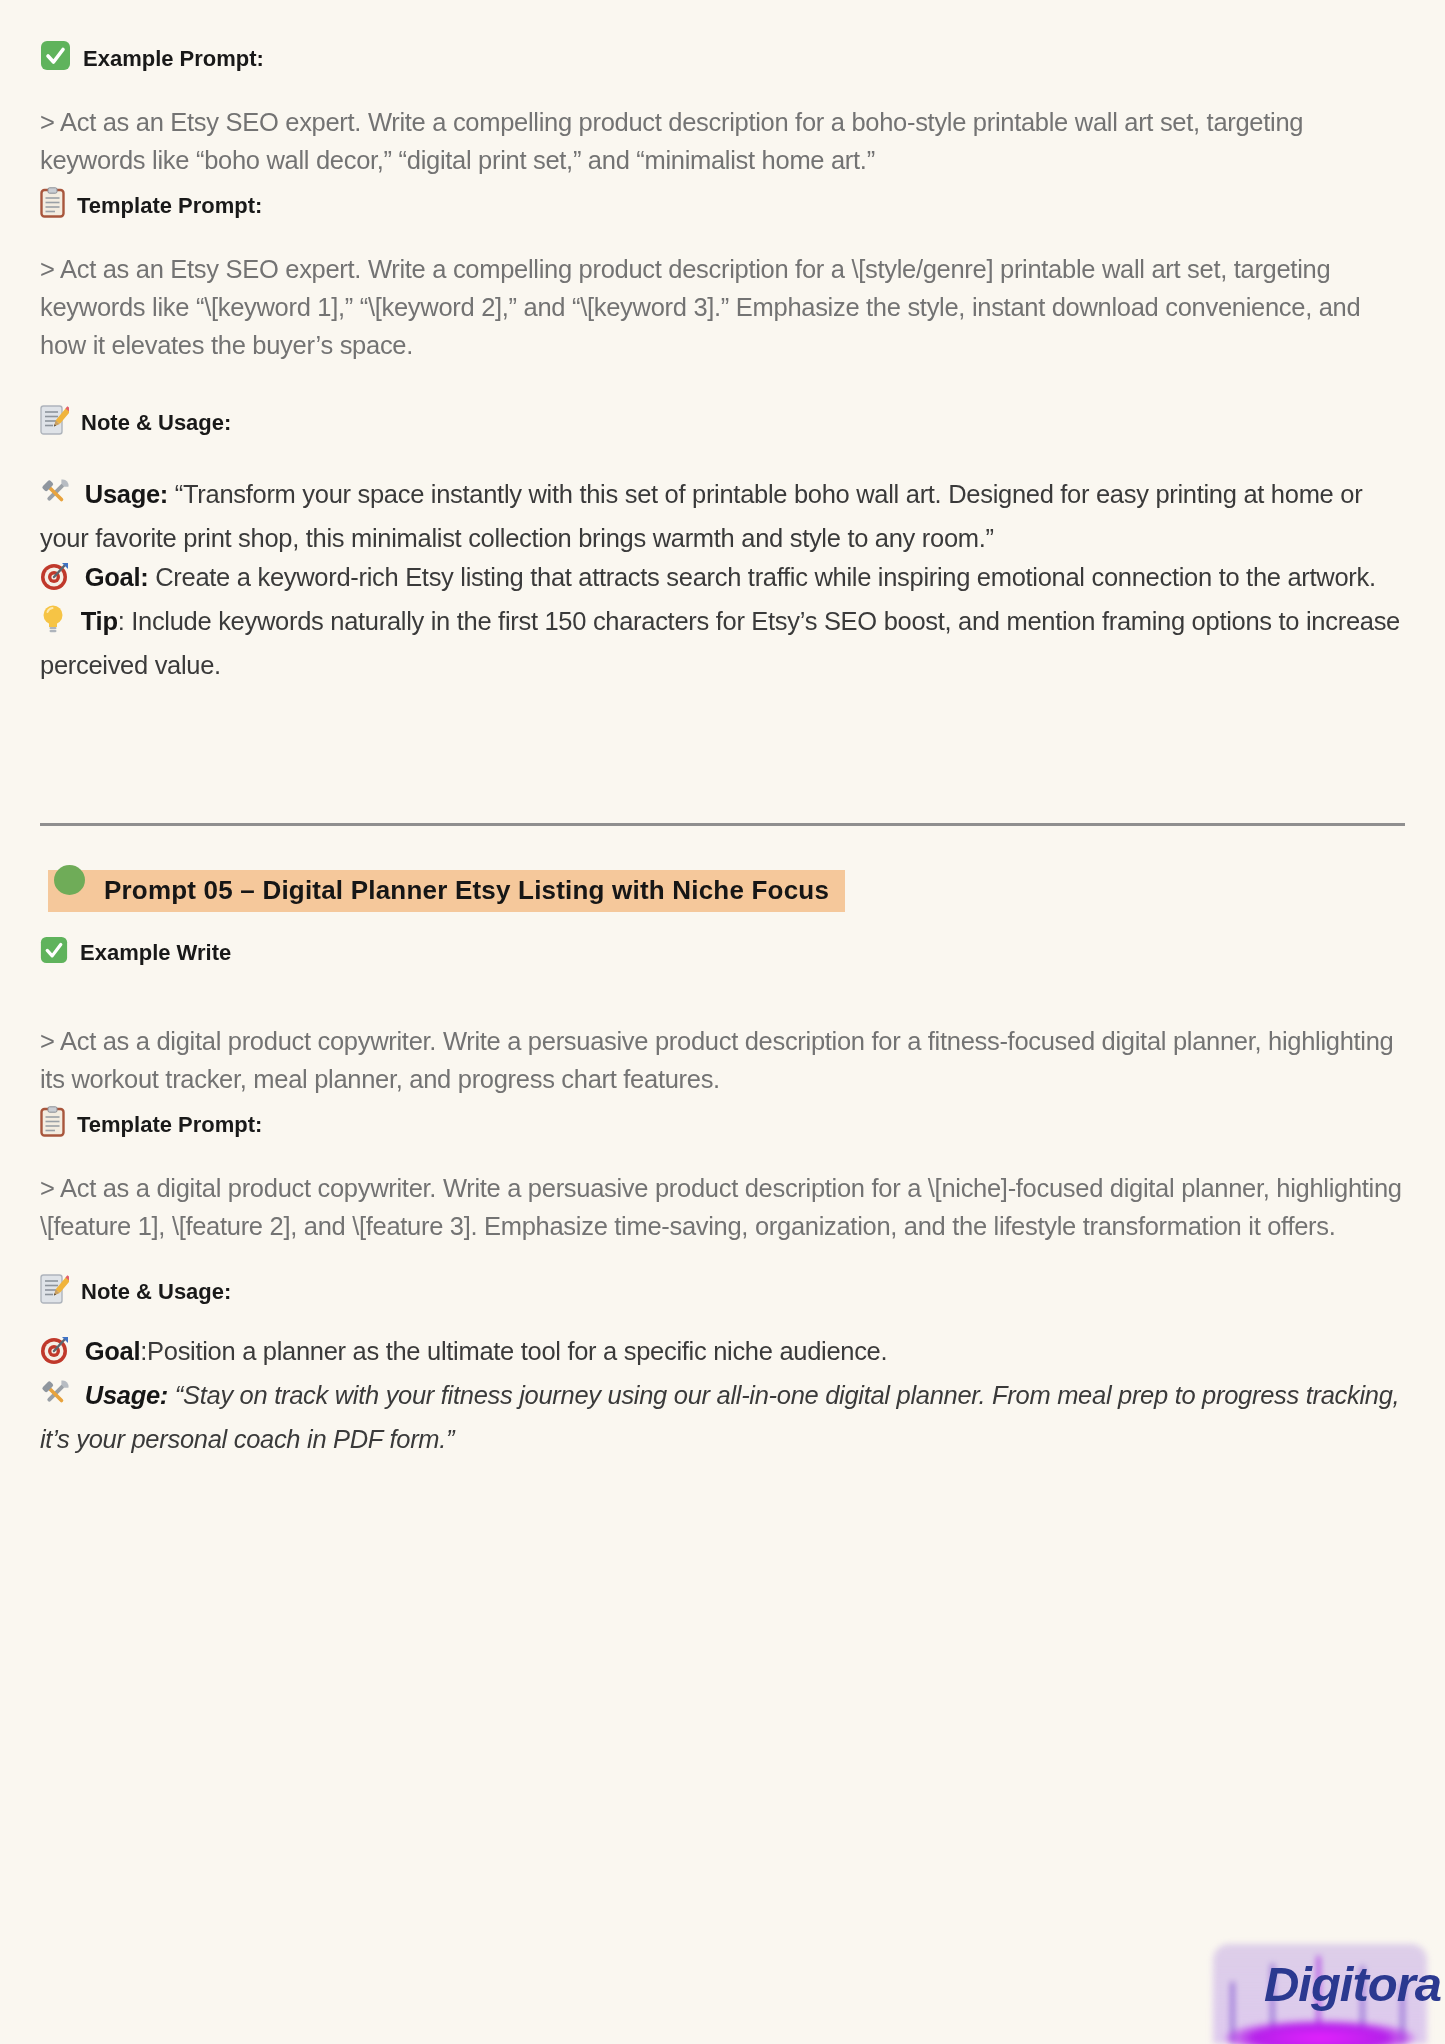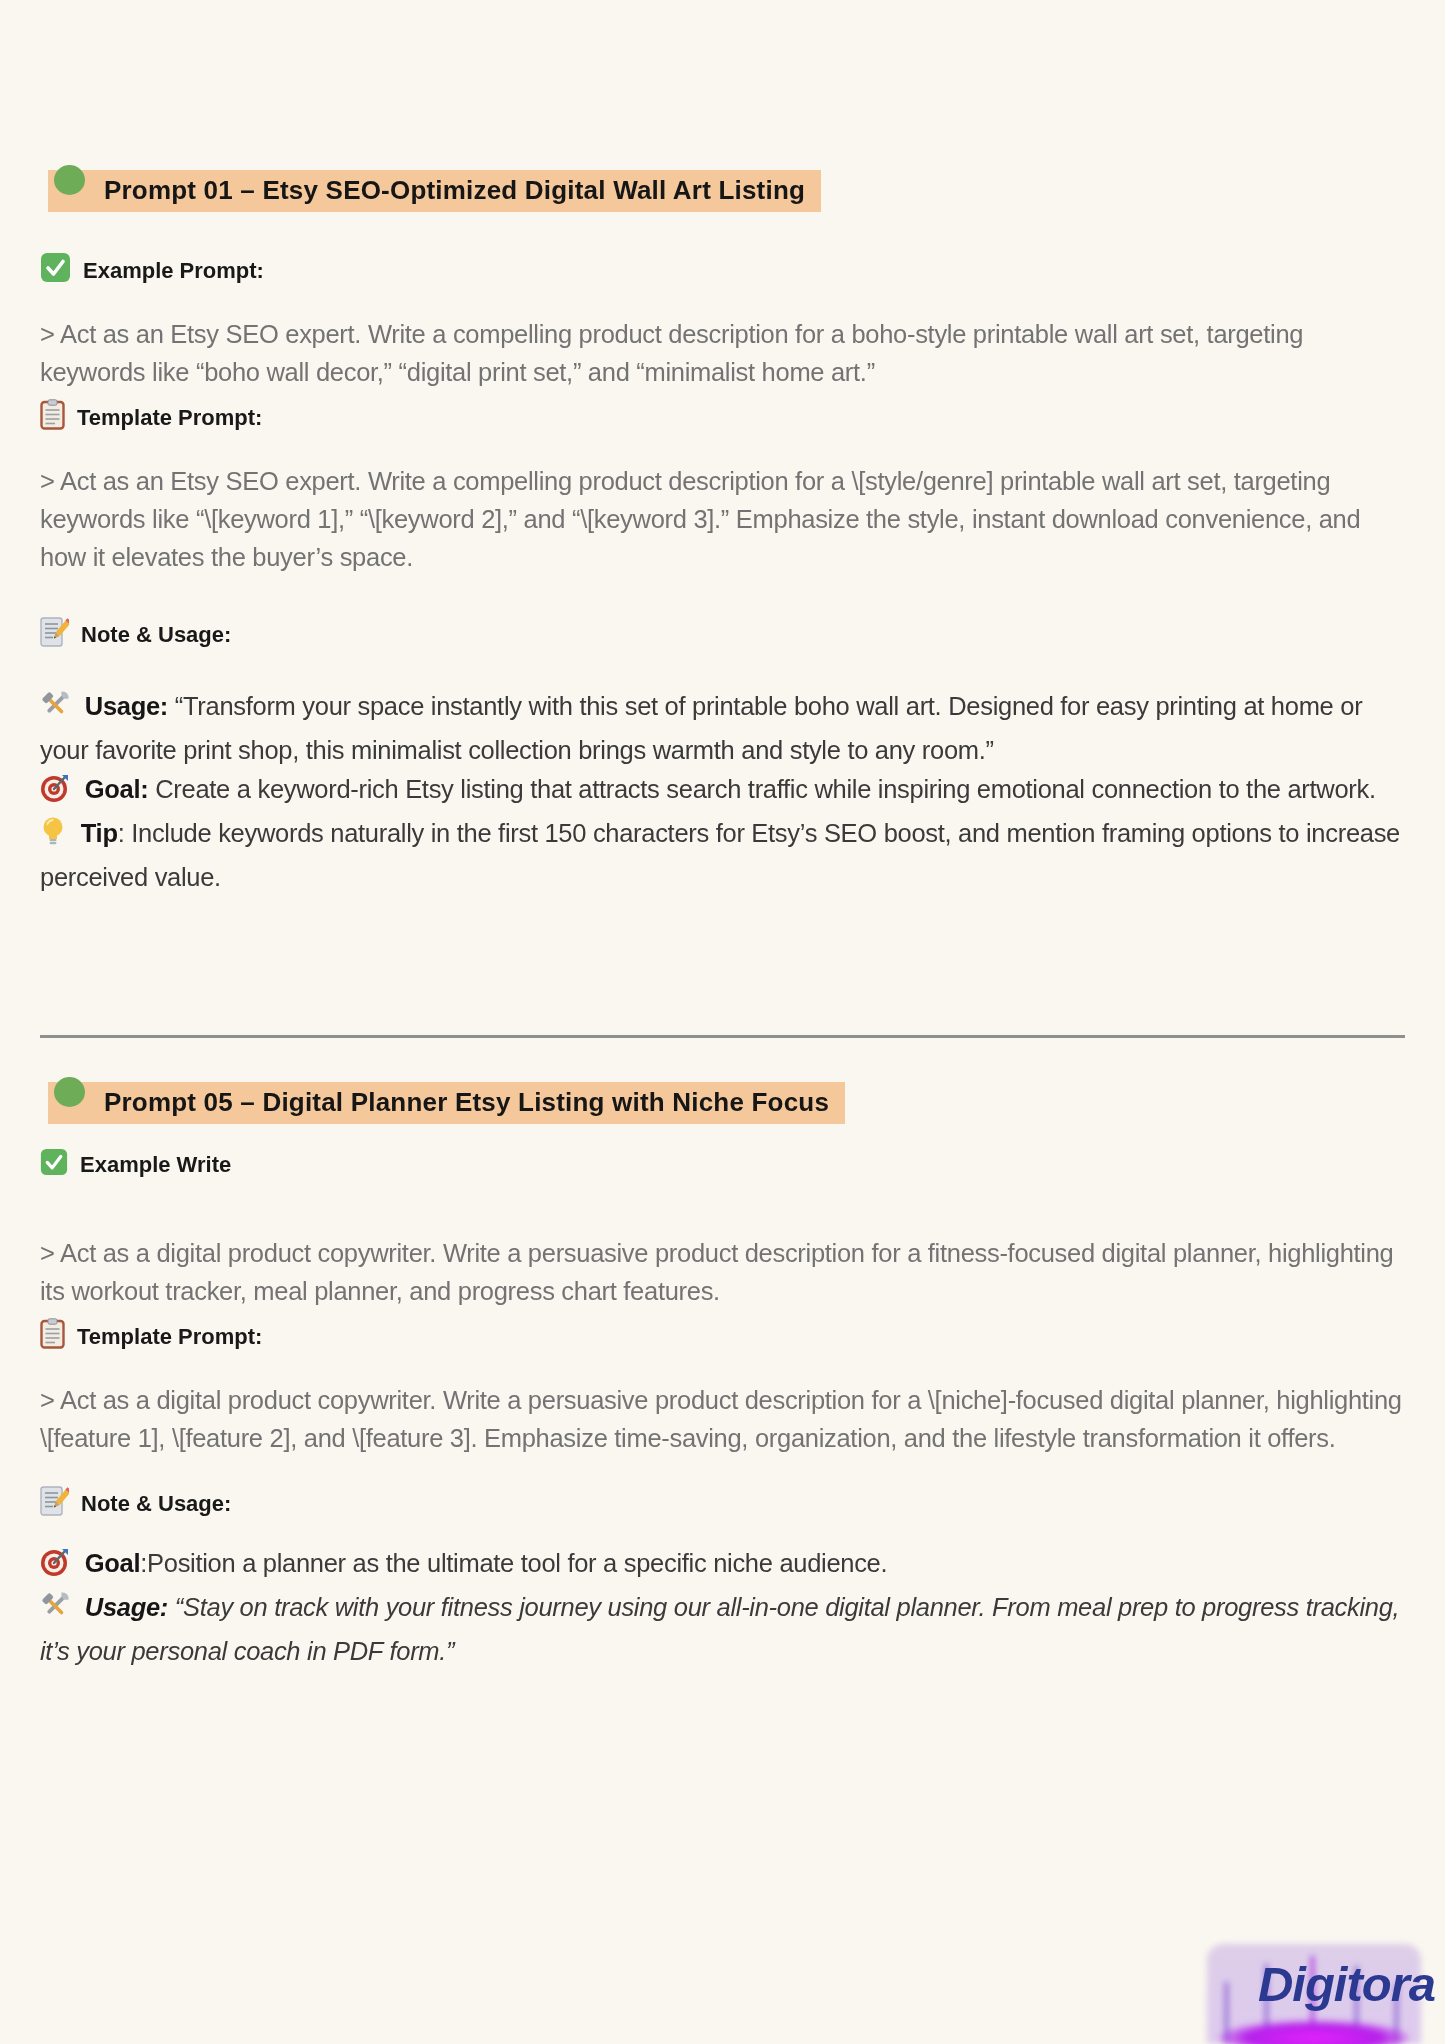--- a/index.html
+++ b/index.html
@@ -70,21 +70,21 @@
   .nu-line .ico{vertical-align:-5px;margin-right:8px;}
   .goal2{margin-top:22px;}
 
   .divider{
     margin:138px 0 0 0;border:none;
     height:3px;background:#8F8F8F;
     width:1365px;
   }
 
   
-  .logo{position:absolute;right:6px;bottom:0;width:300px;height:100px;}
+  .logo{position:absolute;right:0;bottom:0;width:300px;height:100px;}
   .logo-glow{
     position:absolute;right:18px;bottom:0;width:214px;height:100px;
     background:linear-gradient(to bottom, rgba(178,146,222,0.40), rgba(198,164,236,0.55));
     border-radius:16px 16px 0 0;
     filter:blur(3px);
   }
   .pole{position:absolute;bottom:0;width:3px;background:#7d4fd0;display:block;}
   .p1{left:18px;height:62px;}
   .p2{left:58px;height:80px;}
   .p3{left:104px;height:88px;background:#a21fe0;}
@@ -101,24 +101,20 @@
     color:#2B3990;letter-spacing:-1px;
   }
 </style>
 </head>
 <body>
 
 <div class="page">
   <div class="content">
 
     <section>
-      <div class="title-bar mt-bar1">
-        <span class="dot"></span>
-        <span class="title-text">Prompt 01 – Etsy SEO-Optimized Digital Wall Art Listing</span>
-      </div>
 
       <h3 class="subhead mt-example1">
         <span class="ico">
           <svg width="31" height="31" viewBox="0 0 31 31">
               <rect x="1" y="1" width="29" height="29" rx="6" fill="#5FB35C"></rect>
               <polyline points="8,16 13.5,22 23,9.5" fill="none" stroke="#ffffff" stroke-width="3.6" stroke-linecap="round" stroke-linejoin="round"></polyline>
             </svg>
         </span>
         <span>Example Prompt:</span>
       </h3>

